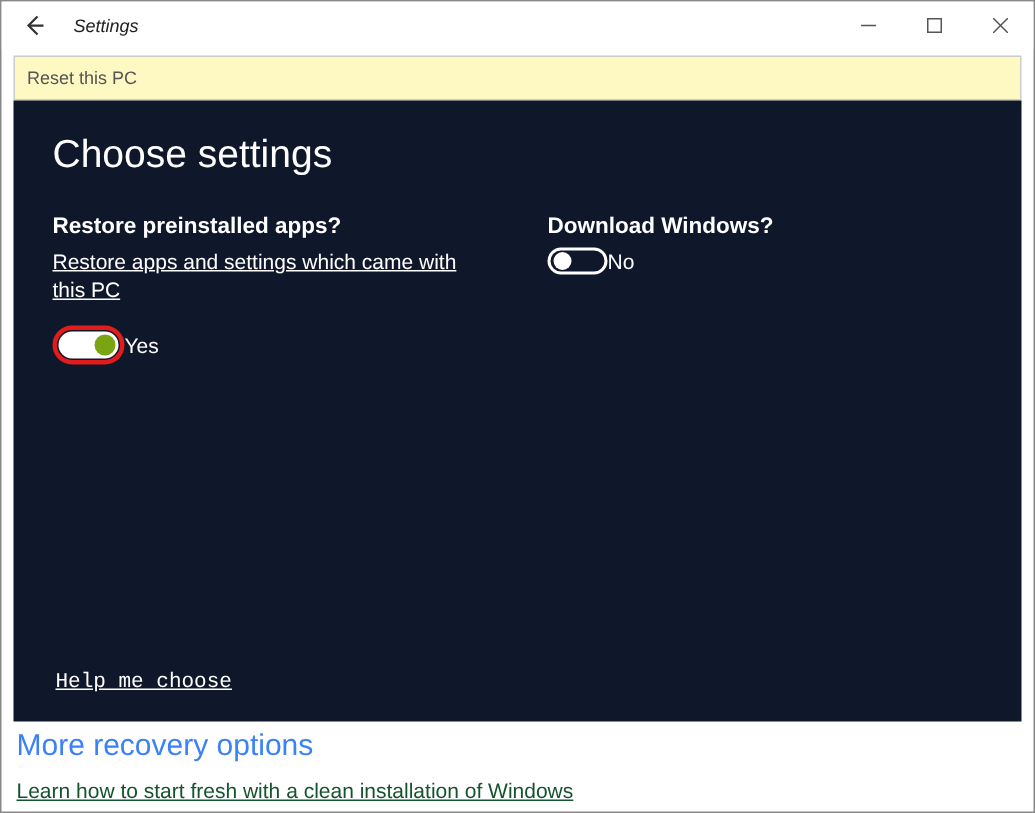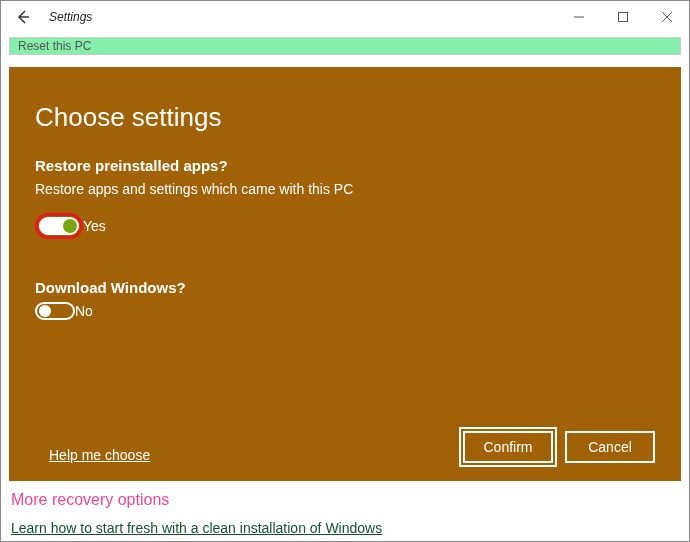--- a/index.html
+++ b/index.html
@@ -44,62 +44,62 @@
   .win-ctrl {
     width: 44px;
     height: 32px;
     display: flex;
     align-items: center;
     justify-content: center;
     color: #555;
     cursor: pointer;
   }
   .breadcrumb-bar {
-    height: 18px;
+    height: 30px;
     border: 1px solid #ccc;
     margin: 4px 8px 0 8px;
     display: flex;
     align-items: center;
     padding: 0 8px;
     font-size: 12px;
     color: #555;
-    background: #86efac;
+    background: #fef9c3;
   }
   .panel {
     position: absolute;
     left: 8px;
     right: 8px;
     top: 66px;
     bottom: 60px;
-    background: #a16207;
+    background: #0f172a;
     color: #fff;
-    padding: 35px 26px;
+    padding: 20px 26px;
   }
   .panel h1 {
     font-weight: 300;
     font-size: 26px;
     margin-bottom: 24px;
   }
   .options {
     display: flex;
     gap: 40px;
-    flex-direction: column;
   }
   .option {
     flex: 1;
   }
   .opt-title {
     font-weight: 600;
     font-size: 15px;
     margin-bottom: 6px;
   }
   .opt-desc {
     font-size: 14px;
     line-height: 1.35;
     margin-bottom: 14px;
+    text-decoration: underline;
   }
   .toggle-row {
     display: flex;
     align-items: center;
   }
   .toggle {
     width: 40px;
     height: 18px;
     border-radius: 10px;
     position: relative;
@@ -134,26 +134,27 @@
     width: 12px;
     height: 12px;
     border-radius: 50%;
     background: #fff;
   }
   .toggle-label {
     font-size: 14px;
   }
   .panel-footer {
     position: absolute;
-    left: 40px;
+    left: 28px;
     right: 26px;
     bottom: 18px;
     display: flex;
-    align-items: flex-end;
+    align-items: flex-start;
     justify-content: space-between;
+    font-family: Liberation Mono, monospace;
   }
   .help-link {
     color: #fff;
     text-decoration: underline;
     font-size: 14px;
     cursor: pointer;
   }
   .btn-group {
     display: flex;
     gap: 12px;
@@ -173,22 +174,22 @@
     outline: 2px solid #fff;
     outline-offset: 2px;
   }
   .below-panel {
     position: absolute;
     left: 10px;
     right: 10px;
     bottom: 4px;
   }
   .more-heading {
-    font-size: 16px;
-    color: #ec4899;
+    font-size: 20px;
+    color: #3b82f6;
     margin-bottom: 10px;
   }
   .below-link {
     color: #14532d;
     font-size: 14px;
     cursor: pointer;
     text-decoration: underline;
   }
   svg { display: block; }
 </style>
@@ -250,23 +251,19 @@
         <span class="toggle toggle-off">
           <span class="knob"></span>
         </span>
         <span class="toggle-label">No</span>
       </div>
     </div>
   </div>
 
   <div class="panel-footer">
     <a class="help-link">Help me choose</a>
-    <div class="btn-group">
-      <div class="btn btn-primary">Confirm</div>
-      <div class="btn">Cancel</div>
-    </div>
   </div>
 </div>
 
 <div class="below-panel">
   <div class="more-heading">More recovery options</div>
   <a class="below-link">Learn how to start fresh with a clean installation of Windows</a>
 </div>
 
 </body></html>

